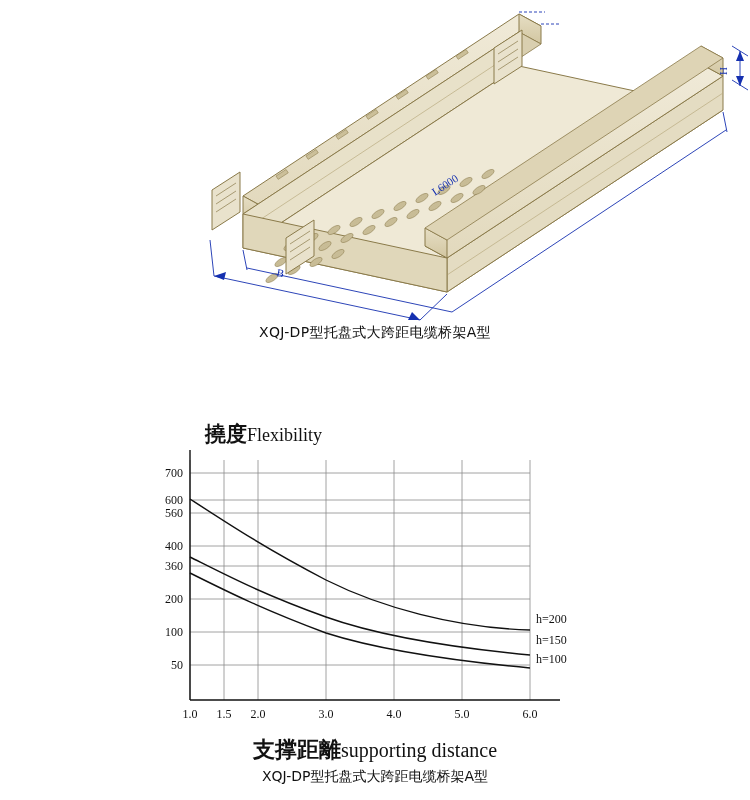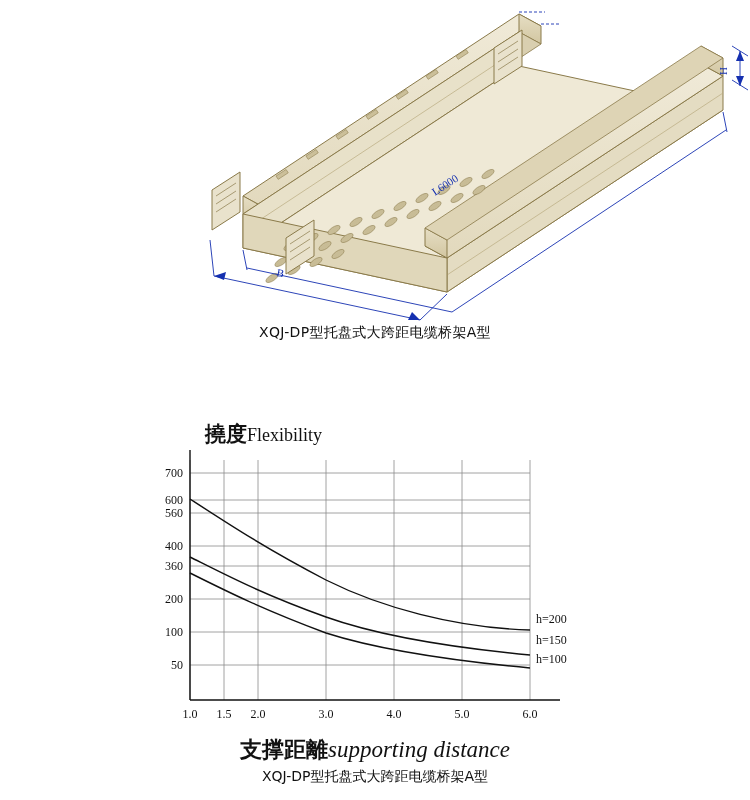--- a/index.html
+++ b/index.html
@@ -76,22 +76,21 @@
     width: 750px;
     text-align: center;
     font-size: 22px;
     font-family: "DejaVu Sans", "Liberation Sans", sans-serif;
     font-weight: bold;
     color: #111;
   }
   #chart-xlabel .latin {
     font-family: "Liberation Serif", serif;
     font-weight: normal;
-    font-size: 23px;
-    font-style: italic;
+    font-size: 20px;
   }
   #chart-caption {
     position: absolute;
     left: 0;
     top: 388px;
     width: 750px;
     text-align: center;
     font-size: 14px;
     font-family: "DejaVu Sans", "Liberation Sans", sans-serif;
     color: #111;

